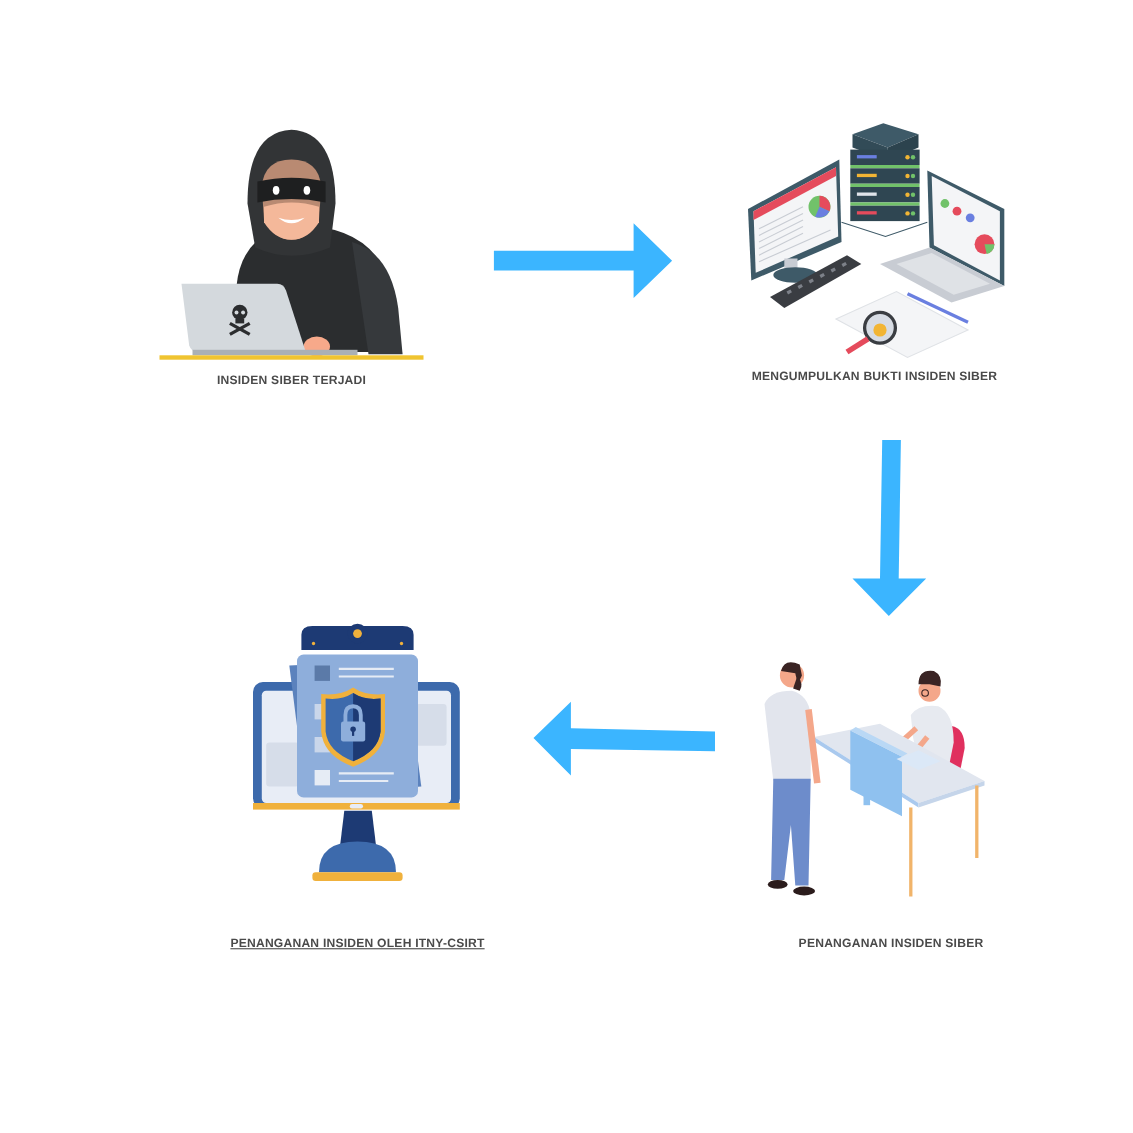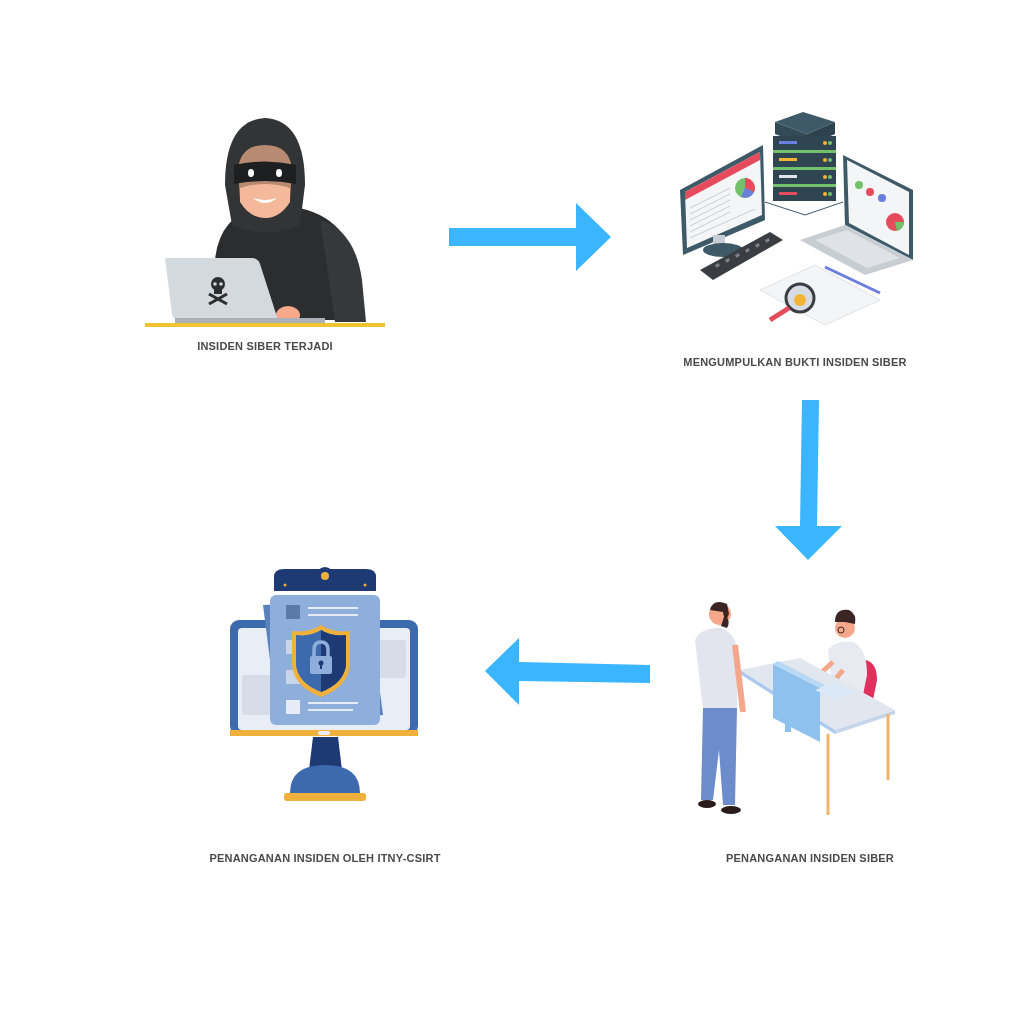--- a/index.html
+++ b/index.html
@@ -127,21 +127,21 @@
 
     <g>
       <polygon points="85,180 140,155 205,190 150,215" fill="#f4f5f7" stroke="#dfe2e6"></polygon>
       <line x1="150" y1="157" x2="205" y2="183" stroke="#6a7fe0" stroke-width="3"></line>
       <circle cx="125" cy="188" r="14" fill="#d7dce4" stroke="#3a3d42" stroke-width="3"></circle>
       <circle cx="125" cy="190" r="6" fill="#f2b534"></circle>
       <line x1="114" y1="198" x2="95" y2="210" stroke="#e54b5c" stroke-width="5"></line>
     </g>
   </svg>
 </div>
-<div class="label" style="left:605px;top:356px;width:380px;">MENGUMPULKAN BUKTI INSIDEN SIBER</div>
+<div class="label" style="left:605px;top:336px;width:380px;">MENGUMPULKAN BUKTI INSIDEN SIBER</div>
 
 <svg class="abs" style="left:772px;top:398px;" width="72" height="168" viewBox="0 0 72 168">
   <polygon points="30,2 47,2 45,128 70,128 36,162 3,128 28,128" fill="#3bb5ff"></polygon>
 </svg>
 
 <div class="abs" style="left:685px;top:600px;width:215px;height:225px;">
   <svg width="215" height="225" viewBox="0 0 215 225">
 
     <path d="M180 60 Q192 62 192 80 L188 100 Q180 110 170 112 L172 70 Z" fill="#e0305e"></path>
 
@@ -219,13 +219,13 @@
       <path d="M93 60 Q105 68 122 66 L122 100 Q120 122 93 132 Q66 122 64 100 L64 66 Q81 68 93 60 Z" fill="#f0b13c"></path>
       <path d="M93 65 Q104 72 118 70 L118 100 Q116 118 93 127 Q70 118 68 100 L68 70 Q82 72 93 65 Z" fill="#3d6aac"></path>
       <path d="M93 65 Q104 72 118 70 L118 100 Q116 118 93 127 Z" fill="#1d3a74"></path>
       <path d="M86 92 L86 85 Q86 77 93 77 Q100 77 100 85 L100 92" fill="none" stroke="#8eaedb" stroke-width="3.5"></path>
       <rect x="82" y="91" width="22" height="18" rx="2" fill="#8eaedb"></rect>
       <circle cx="93" cy="98" r="2.5" fill="#1d3a74"></circle>
       <rect x="92" y="99" width="2" height="5" fill="#1d3a74"></rect>
     </g>
   </svg>
 </div>
-<div class="label" style="left:130px;top:852px;width:390px;">PENANGANAN INSIDEN OLEH ITNY-CSIRT</div>
+<div class="label" style="left:130px;top:852px;width:390px;text-decoration:underline;">PENANGANAN INSIDEN OLEH ITNY-CSIRT</div>
 
 </body></html>

